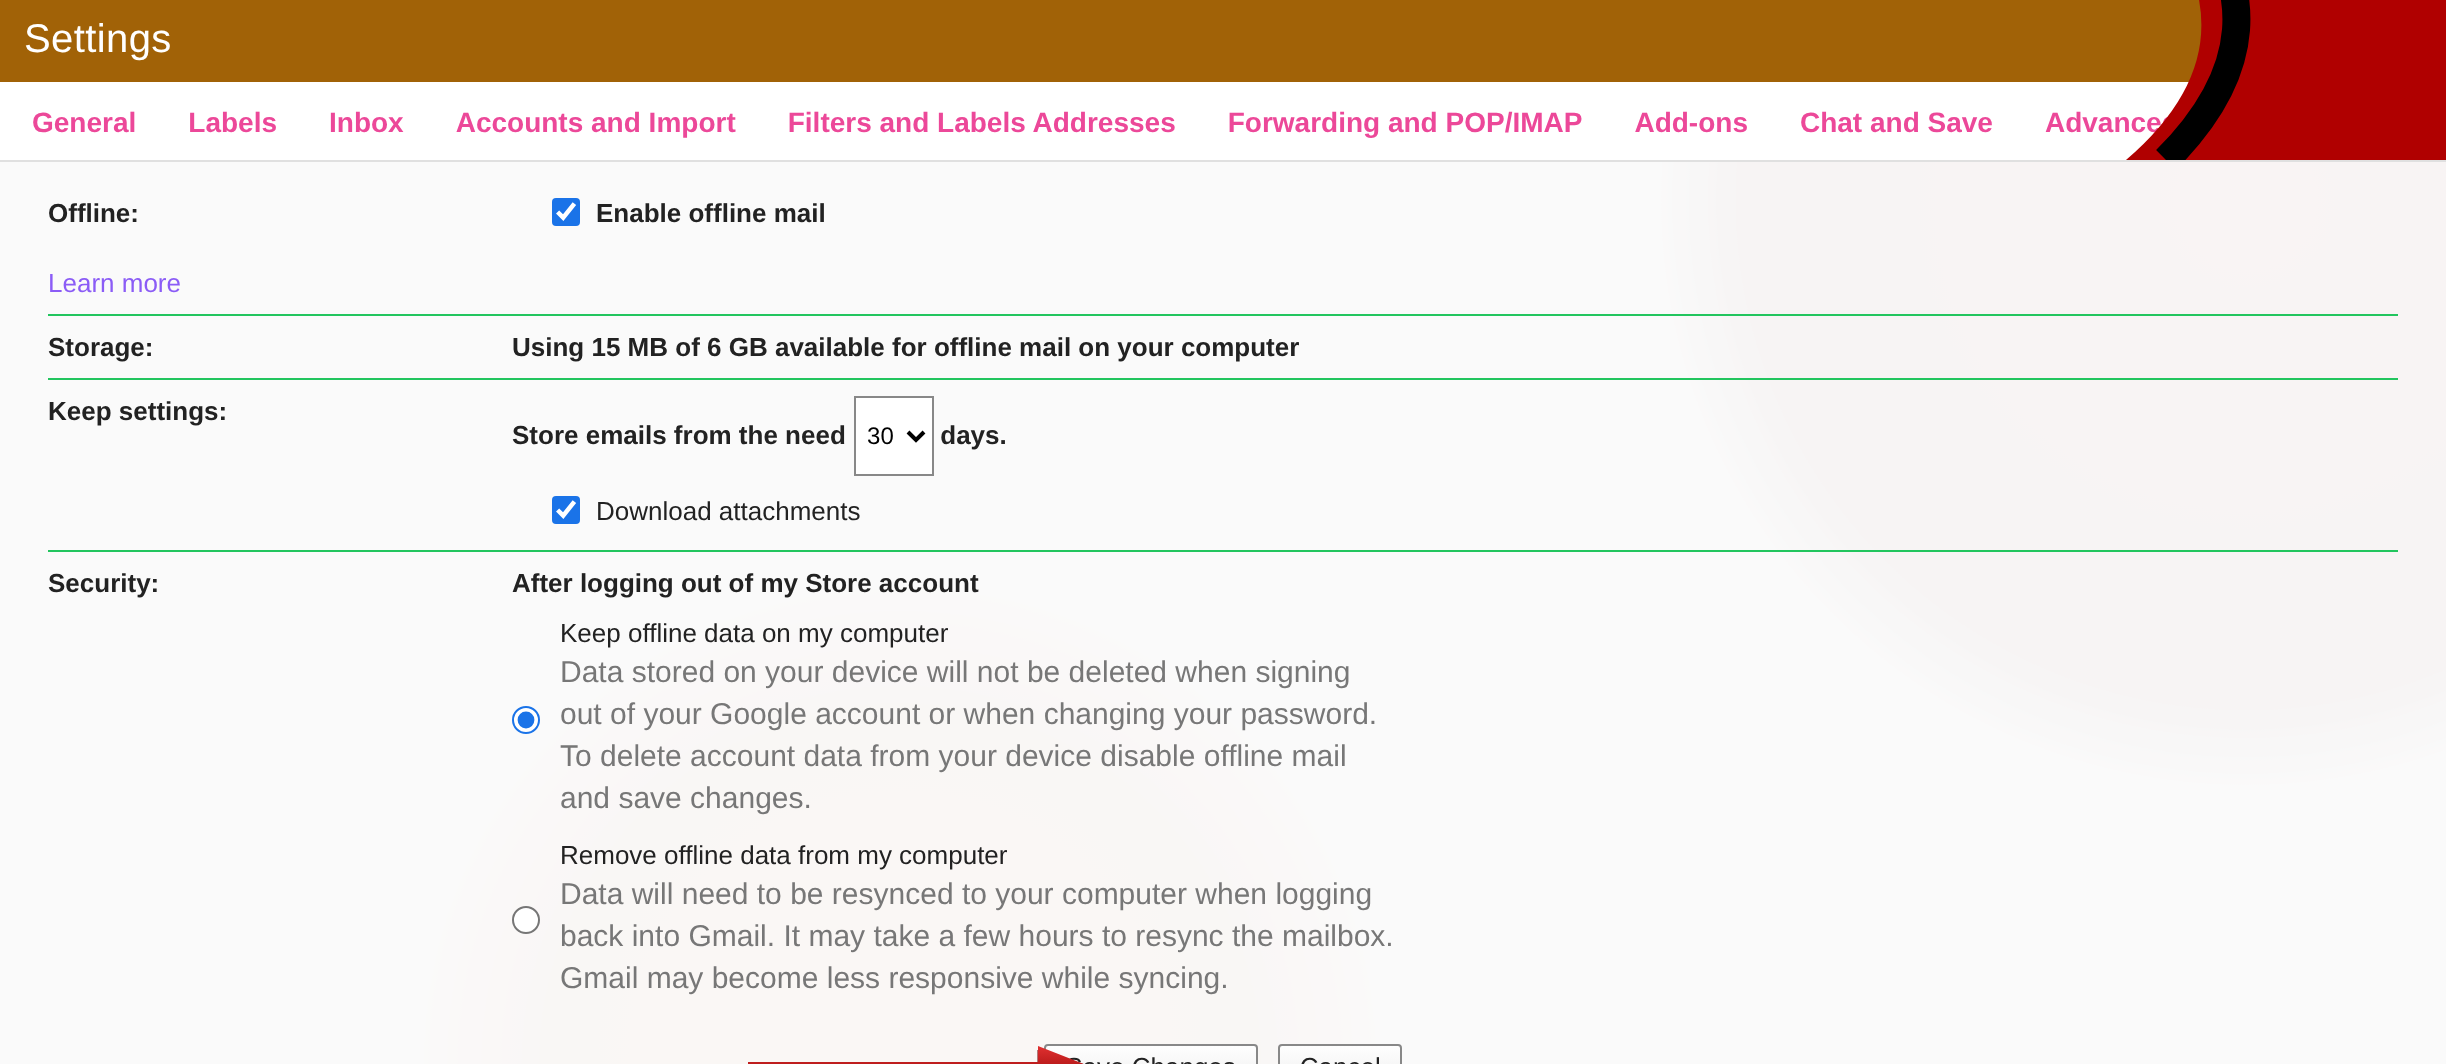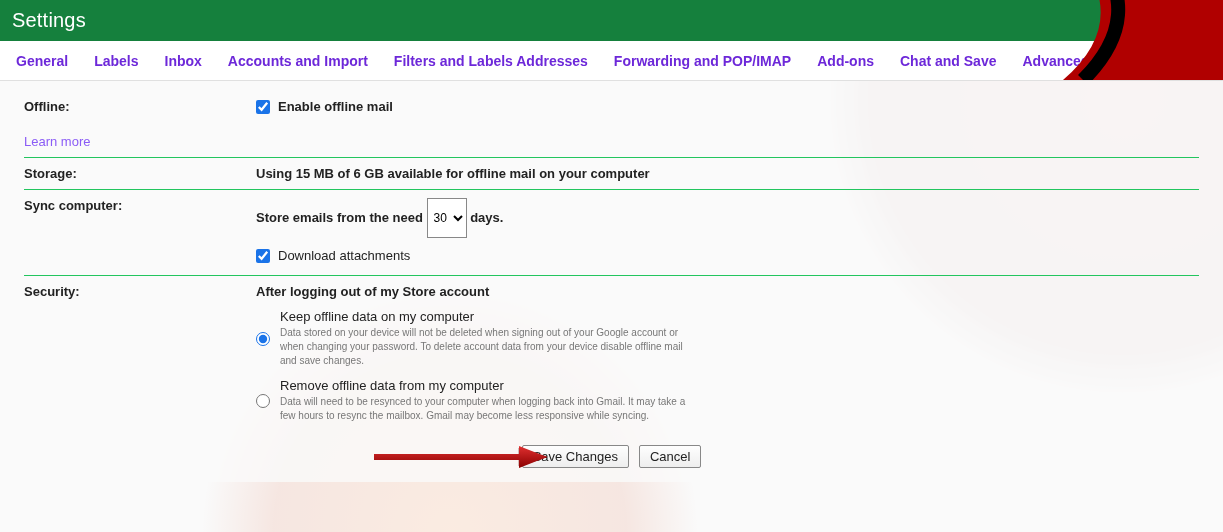--- a/index.html
+++ b/index.html
@@ -38,21 +38,21 @@
       background: radial-gradient(circle at center, #ff6600 0%, #cc3300 50%, transparent 70%);
       border-radius: 50%;
       opacity: 0.2;
     }
 
     
     .topbar {
       position: relative;
       z-index: 2;
       height: 41px;
-      background: #15803d;
+      background: #a16207;
       display: flex;
       align-items: center;
       padding: 0 12px;
       color: #fff;
     }
     .topbar-title {
       font-size: 20px;
       font-weight: 400;
       font-family: 'Product Sans', Arial, sans-serif;
       letter-spacing: 0.2px;
@@ -101,21 +101,21 @@
       align-items: center;
       gap: 26px;
       height: 40px;
       font-size: 14px;
       color: #555;
       white-space: nowrap;
     }
     .tabs .tab {
       cursor: pointer;
       font-weight: 600;
-      color: #6d28d9;
+      color: #ec4899;
       padding: 10px 0;
     }
     .tabs .tab.active {
       color: #1a73e8;
       border-bottom: 3px solid #1a73e8;
       padding-bottom: 7px;
     }
 
     
     .content {
@@ -153,23 +153,24 @@
     }
     .row-body {
       flex: 1;
       font-size: 13px;
       color: #222;
     }
     .row-body b, .row-body .bold { font-weight: 700; }
 
     .cbx-line {
       display: flex;
-      align-items: flex-end;
+      align-items: flex-start;
       gap: 8px;
       margin-bottom: 4px;
+      margin-left: 20px;
     }
     input[type="checkbox"], input[type="radio"] {
       width: 14px;
       height: 14px;
       accent-color: #1a73e8;
       cursor: pointer;
     }
     select {
       font-size: 12px;
       padding: 11px 2px;
@@ -184,21 +185,21 @@
       margin-top: 10px;
       align-items: center;
     }
     .radio-block:first-of-type { margin-top: 8px; }
     .radio-text .title {
       color: #222;
       font-size: 13px;
     }
     .radio-text .desc {
       color: #777;
-      font-size: 10px;
+      font-size: 15px;
       max-width: 420px;
       line-height: 1.4;
       margin-top: 2px;
     }
 
     .button-row {
       display: flex;
       justify-content: center;
       gap: 10px;
       padding: 14px 0;
@@ -275,21 +276,21 @@
   </div>
 
   <div class="row">
     <div class="row-label">Storage:</div>
     <div class="row-body">
       <span class="bold">Using 15 MB of 6 GB available for offline mail on your computer</span>
     </div>
   </div>
 
   <div class="row">
-    <div class="row-label">Sync computer:</div>
+    <div class="row-label">Keep settings:</div>
     <div class="row-body">
       <div style="margin-bottom:10px;">
         <span class="bold">Store emails from the need</span>
         <select>
           <option>30</option>
         </select>
         <span class="bold">days.</span>
       </div>
       <div class="cbx-line">
         <input type="checkbox" checked="" style="">

